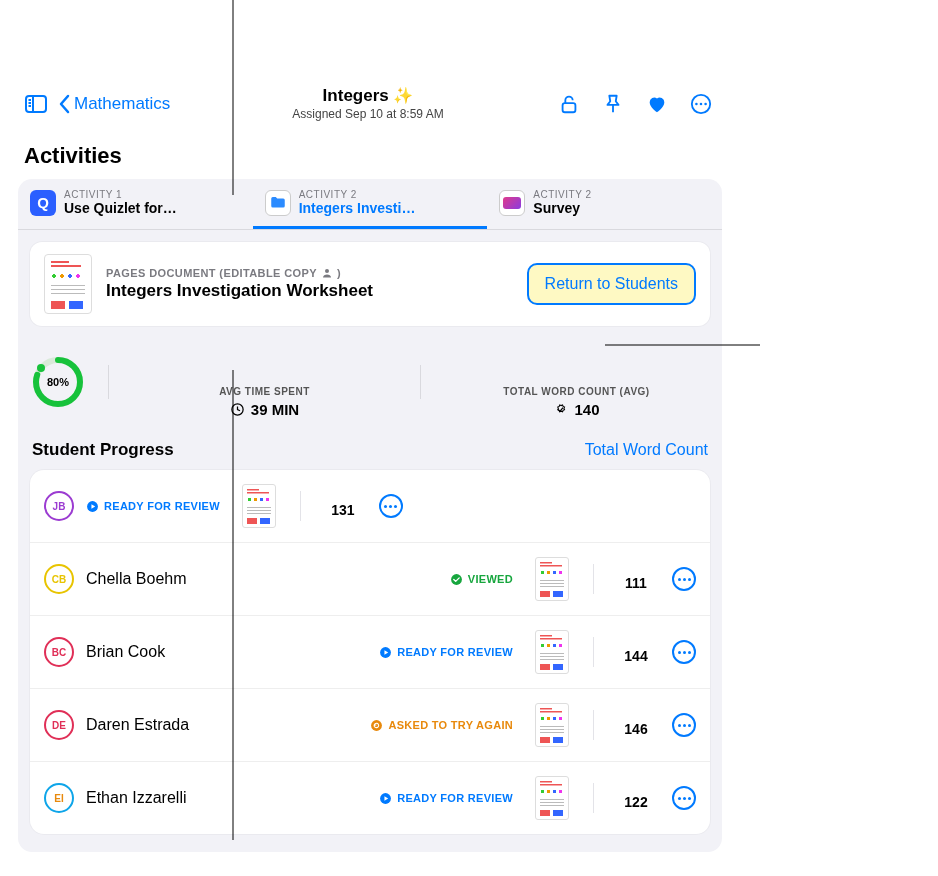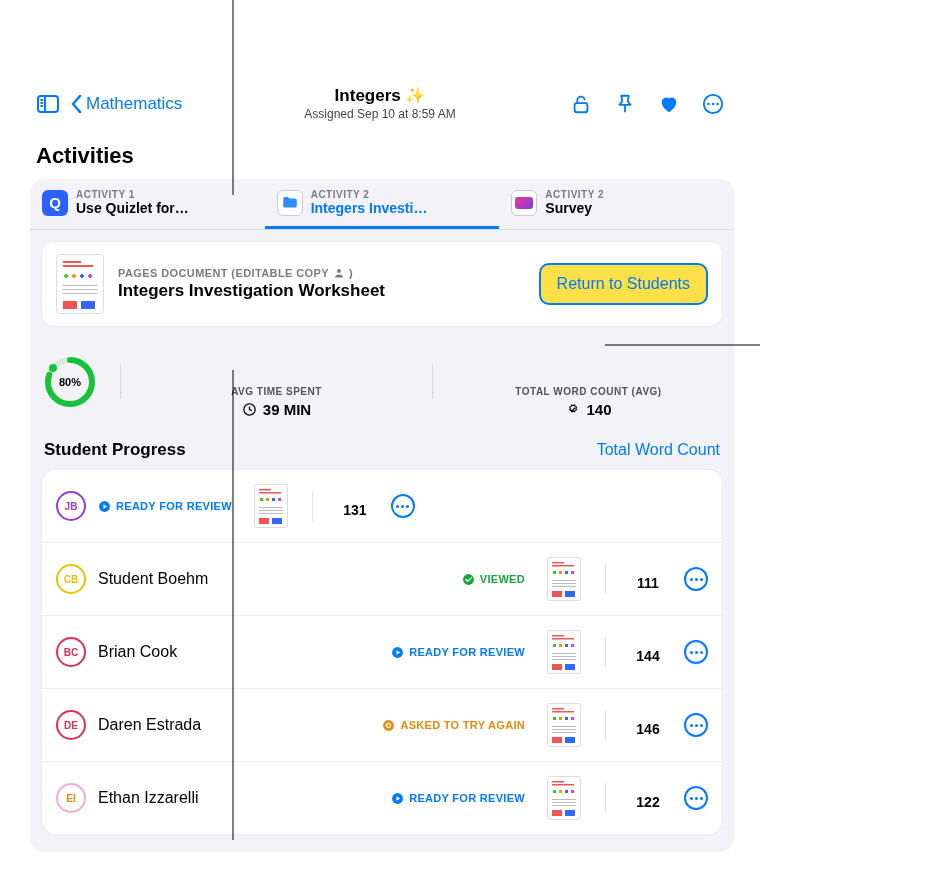--- a/index.html
+++ b/index.html
@@ -5,21 +5,21 @@
   * { box-sizing: border-box; margin: 0; padding: 0; }
   body {
     font-family: -apple-system, BlinkMacSystemFont, "Segoe UI", Helvetica, Arial, sans-serif;
     background: #fff;
     width: 938px;
     height: 876px;
     position: relative;
   }
   .app {
     position: absolute;
-    left: 22px;
+    left: 10px;
     top: 78px;
     width: 720px;
     background: #fff;
     border-radius: 8px;
   }
 
   
   .header {
     display: flex;
     align-items: center;
@@ -68,21 +68,21 @@
   .tab-icon {
     width:26px; height:26px; border-radius:6px; flex-shrink:0;
     display:flex; align-items:center; justify-content:center;
   }
   .tab-icon.q { background:#2b5fff; color:#fff; font-weight:800; font-size:15px; }
   .tab-icon.f { background:#fff; border:1px solid #ccc; }
   .tab-icon.f svg{width:18px;height:18px;}
   .tab-icon.s { background:#fff; border:1px solid #ccc; }
   .tab-icon.s .inner{width:18px;height:12px;border-radius:3px;background:linear-gradient(135deg,#e03b8b,#8a3be0);}
   .tab-labels { overflow:hidden; }
-  .tab-overline { font-size:10px; letter-spacing:.5px; color:#7a7a80; font-weight:700; }
+  .tab-overline { font-size:10px; letter-spacing:.5px; color:#7a7a80; font-weight:400; }
   .tab-title { font-size:14px; font-weight:700; white-space:nowrap; overflow:hidden; text-overflow:ellipsis; max-width:140px;}
   .tab.active .tab-title { color:#007aff; }
 
   
   .doc-row {
     background:#fff;
     margin:12px;
     border-radius:12px;
     padding:12px 14px;
     display:flex;
@@ -104,21 +104,21 @@
       linear-gradient(#bbb 0 0) 6px 38px/34px 1px no-repeat,
       linear-gradient(#e55 0 0) 6px 46px/14px 8px no-repeat,
       linear-gradient(#36f 0 0) 24px 46px/14px 8px no-repeat,
       #fff;
   }
   .doc-labels { flex:1; }
   .doc-overline { font-size:11px; letter-spacing:.4px; color:#7a7a80; font-weight:600; display:flex; align-items:center; gap:4px;}
   .doc-overline svg{width:12px;height:12px;}
   .doc-title { font-size:17px; font-weight:700; margin-top:2px;}
   .return-btn {
-    border:2px solid #007aff; color:#007aff; background:#fde047;
+    border:2px solid #007aff; color:#007aff; background:#fef9c3;
     border-radius:10px; padding:10px 16px; font-size:16px; font-weight:500;
     cursor:pointer;
   }
 
   
   .stats-row {
     display:flex; align-items:center;
     padding: 8px 14px 14px 14px;
     gap:0;
   }
@@ -355,21 +355,21 @@
           <div class="svline"></div>
           <div class="scount">131</div>
           <div class="smore">
             <span></span>
             <span></span>
             <span></span>
           </div>
         </div>
         <div class="srow">
           <div class="avatar" style="border:2px solid #e8c400;color:#e8c400;">CB</div>
-          <div class="sname">Student Boehm</div>
+          <div class="sname">Chella Boehm</div>
           <div class="sstatus viewed">
             <svg viewBox="0 0 24 24" fill="#17a63e">
               <circle cx="12" cy="12" r="10"></circle>
               <polyline points="7,12 10.5,15.5 17,9" fill="none" stroke="#fff" stroke-width="2.5" stroke-linecap="round" stroke-linejoin="round"></polyline>
             </svg>
             <span>VIEWED</span>
           </div>
           <div class="sthumb"></div>
           <div class="svline"></div>
           <div class="scount">111</div>
@@ -412,21 +412,21 @@
           <div class="sthumb"></div>
           <div class="svline"></div>
           <div class="scount">146</div>
           <div class="smore">
             <span></span>
             <span></span>
             <span></span>
           </div>
         </div>
         <div class="srow">
-          <div class="avatar" style="border:2px solid #f9a8d4;color:#e8890c;">EI</div>
+          <div class="avatar" style="border:2px solid #0ea5e9;color:#e8890c;">EI</div>
           <div class="sname">Ethan Izzarelli</div>
           <div class="sstatus review">
             <svg viewBox="0 0 24 24" fill="#007aff">
               <circle cx="12" cy="12" r="10"></circle>
               <polygon points="10,16 10,8 17,12" fill="#fff"></polygon>
             </svg>
             <span>READY FOR REVIEW</span>
           </div>
           <div class="sthumb"></div>
           <div class="svline"></div>

